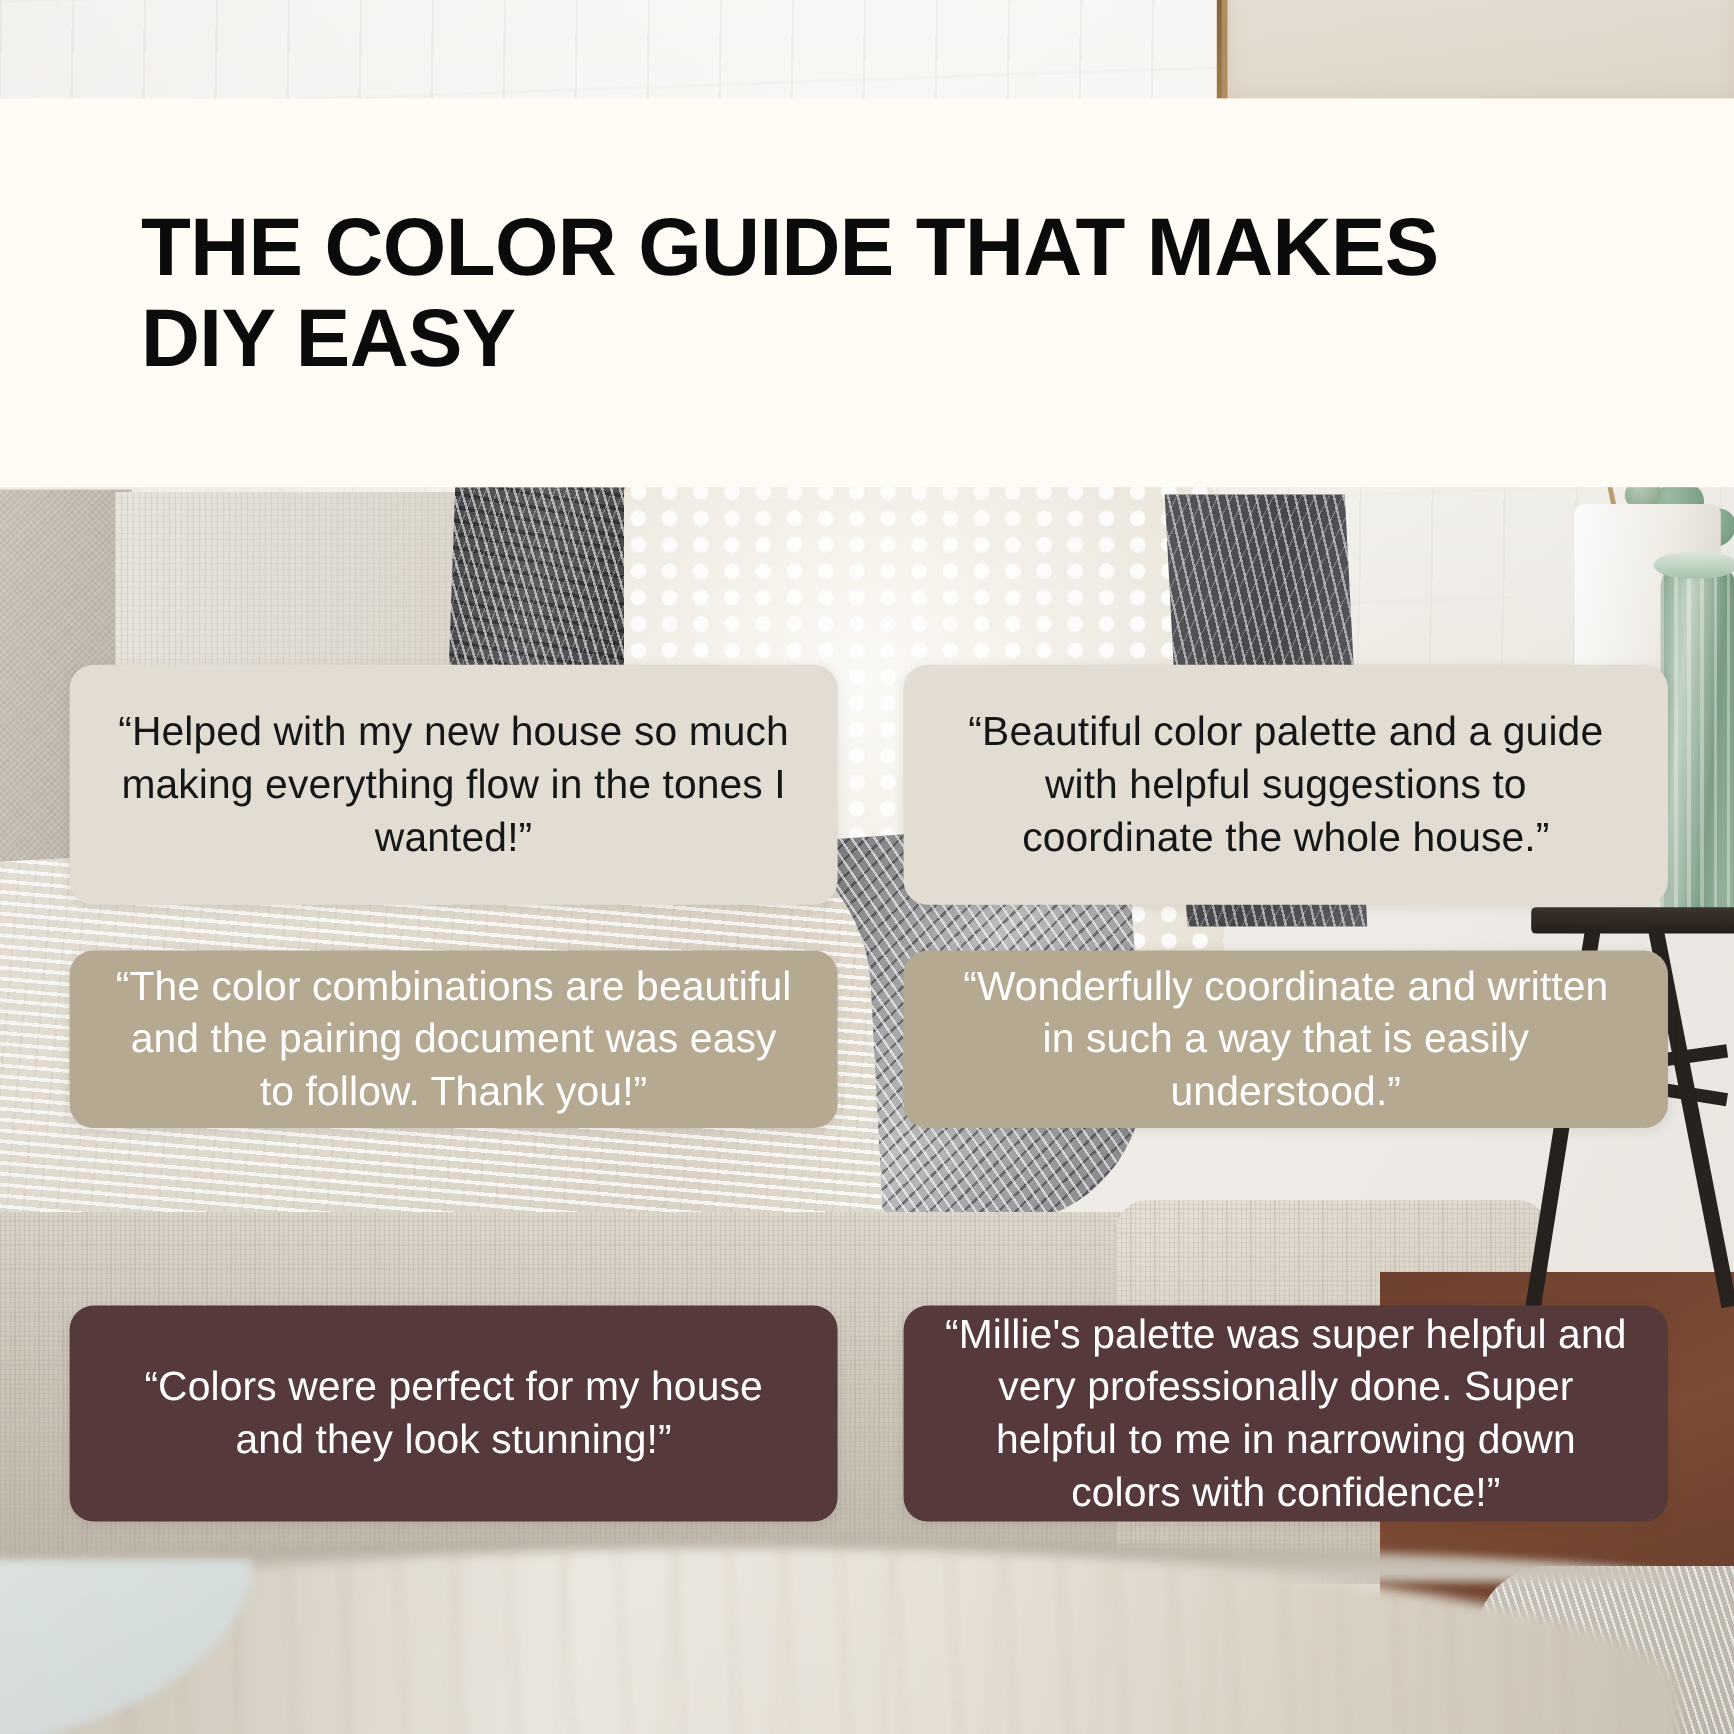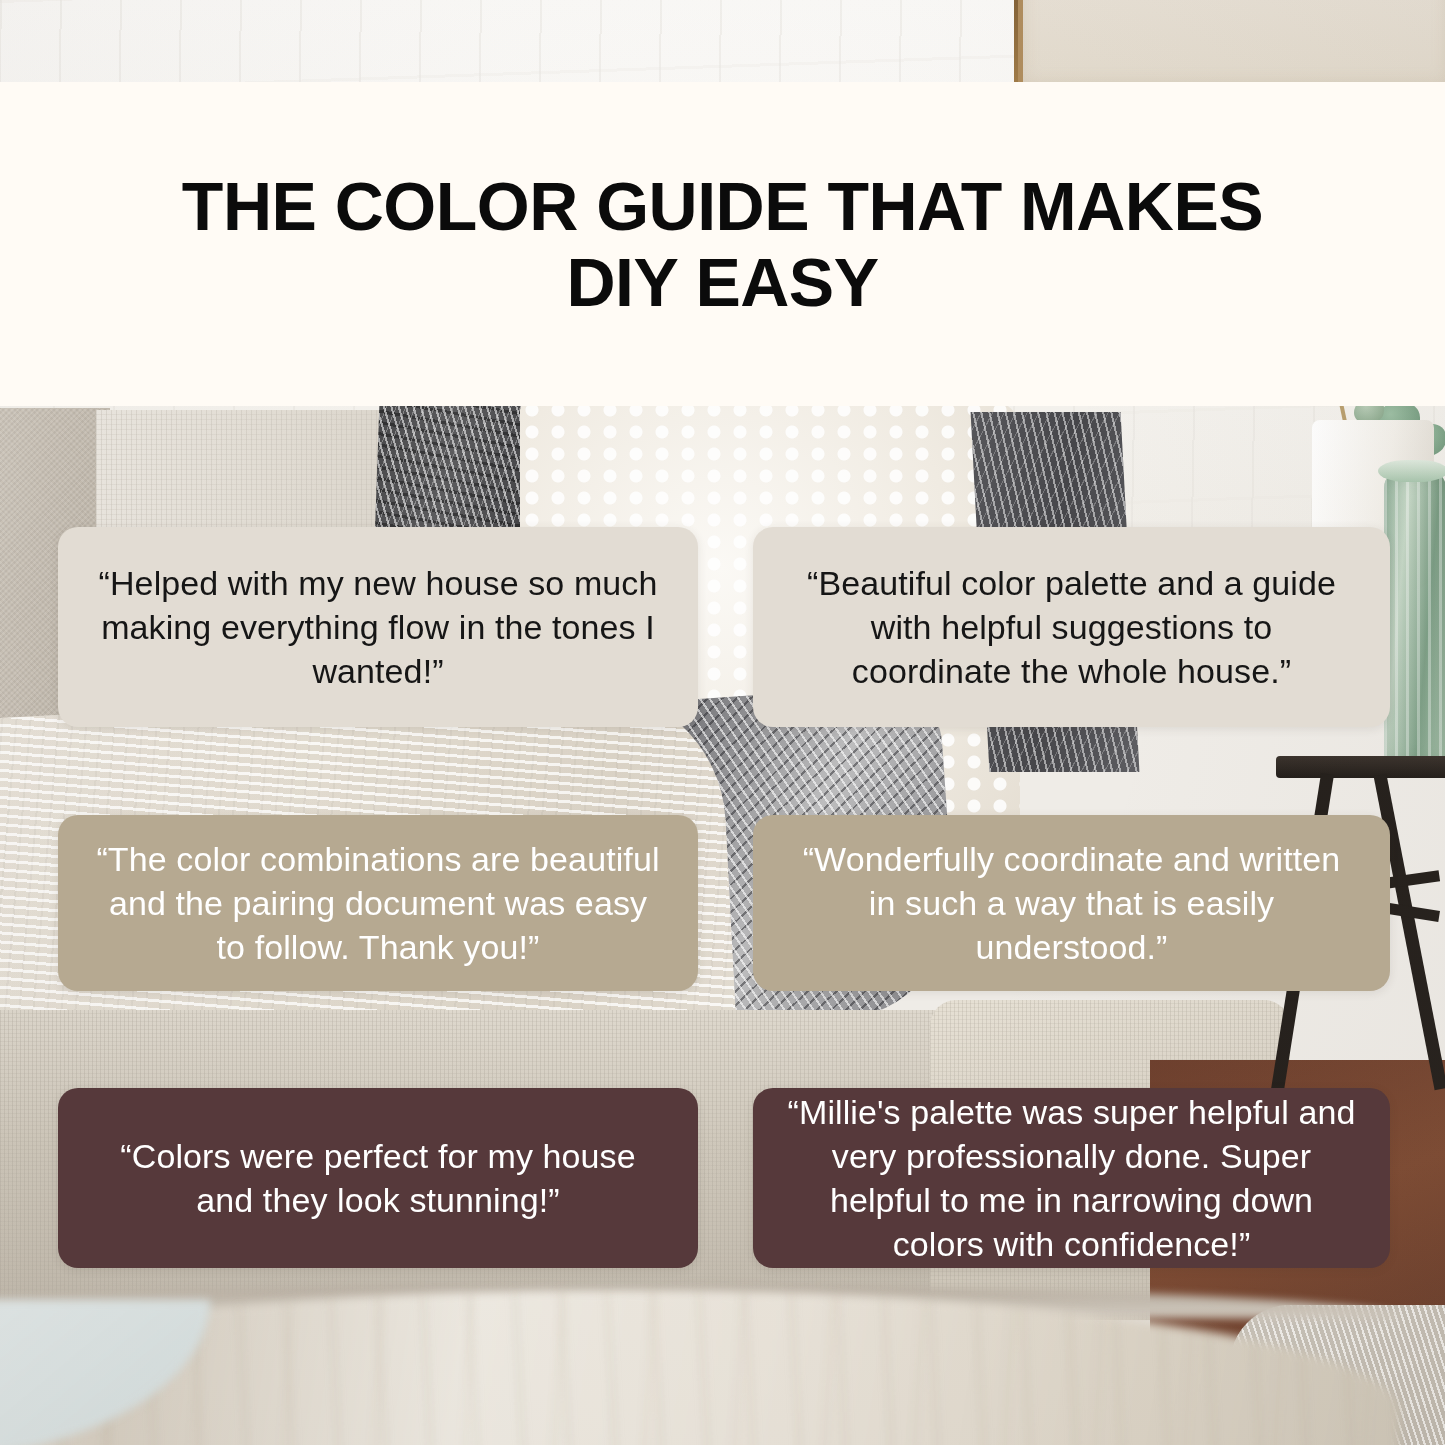--- a/index.html
+++ b/index.html
@@ -265,21 +265,21 @@
     display:flex; flex-direction:column;
     align-items:center; justify-content:center;
     padding:0 60px;
   }
   .headline {
     font-weight:800;
     font-size:68px;
     line-height:1.12;
     letter-spacing:-0.5px;
     color:#0b0b0b;
-    text-align:center;
+    text-align:left;
     max-width:1210px;
   }
   .subhead {
     font-weight:700;
     font-size:54px;
     line-height:1.1;
     color:#0b0b0b;
     text-align:center;
     margin-top:22px;
   }
@@ -301,22 +301,22 @@
   }
   .tone-light { background:#e2dcd3; }
   .tone-light p { color:#161616; }
   .tone-tan   { background:#b6a991; }
   .tone-tan p { color:#ffffff; }
   .tone-dark  { background:#56393b; }
   .tone-dark p { color:#ffffff; }
 
   .col-left  { left:58px;  width:640px; }
   .col-right { left:753px; width:637px; }
-  .row-1 { top:527px; height:200px; }
-  .row-2 { top:815px; height:176px; }
+  .row-1 { top:554px; height:200px; }
+  .row-2 { top:792px; height:148px; }
   .row-3 { top:1088px; height:180px; }
 </style>
 </head>
 <body>
 
 <div id="poster">
 
   <div class="photo">
     <div class="wall"></div>
     <div class="wall-texture"></div>

